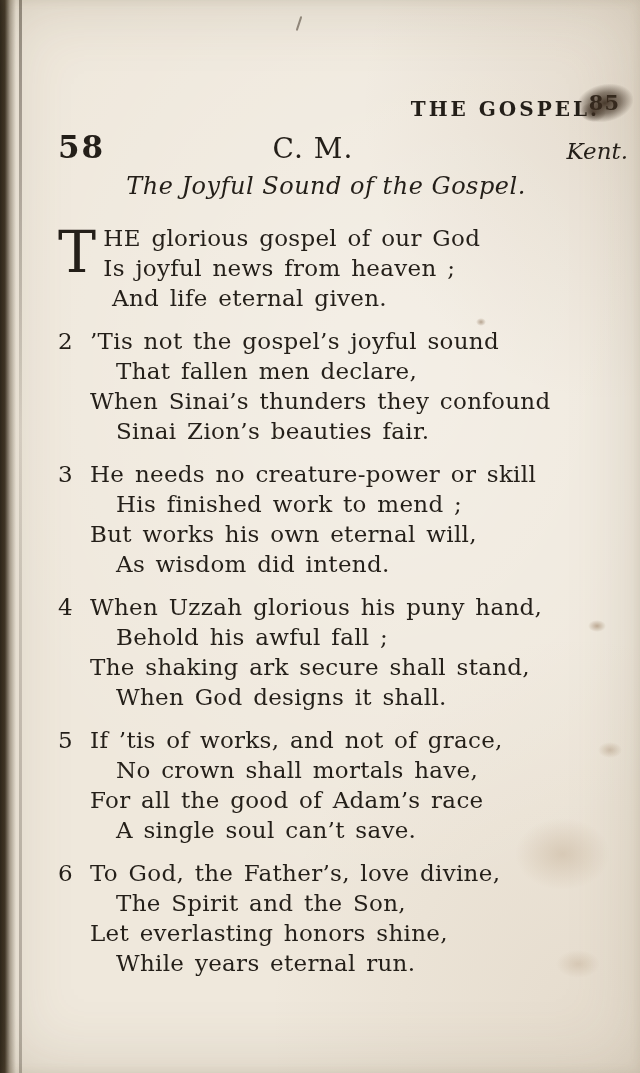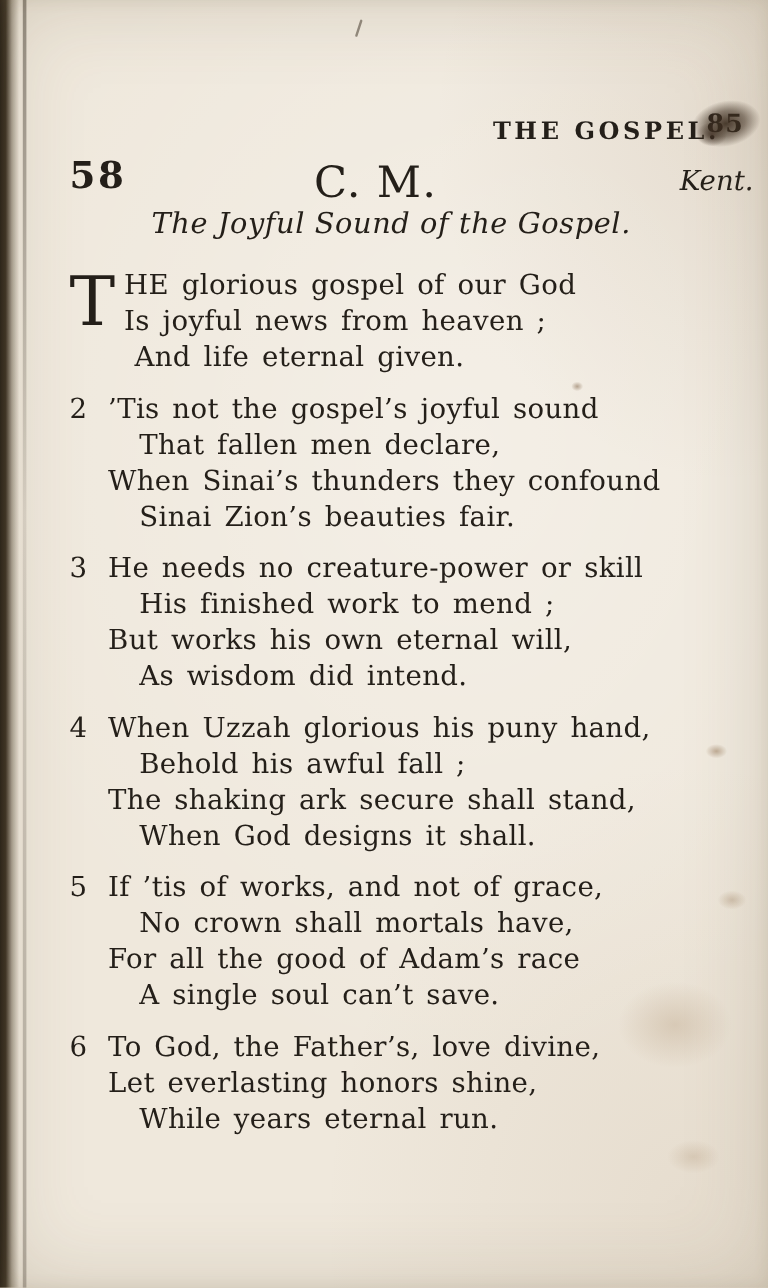--- a/index.html
+++ b/index.html
@@ -67,21 +67,21 @@
     font-size: 21px; font-weight: bold; letter-spacing: 1px;
   }
 
   
   .hymn-number {
     position: absolute; top: 129px; left: 58px;
     font-size: 31px; font-weight: bold; letter-spacing: 2px; text-align: right;
   }
   .meter {
     position: absolute; top: 132px; left: 26px; right: 40px;
-    text-align: center; font-size: 36px; letter-spacing: 1px;
+    text-align: center; font-size: 28px; letter-spacing: 1px;
   }
   .tune {
     position: absolute; top: 138px; right: 12px;
     font-size: 23px; font-style: italic;
   }
   .hymn-title {
     position: absolute; top: 172px; left: 40px; right: 28px;
     text-align: center; font-size: 24px; font-style: italic; letter-spacing: 0.5px;
   }
 
@@ -167,20 +167,21 @@
         <div class="line even">No crown shall mortals have,</div>
         <div class="line">For all the good of Adam’s race</div>
         <div class="line even">A single soul can’t save.</div>
       </div>
     </div>
 
     <div class="verse">
       <span class="vnum">6</span>
       <div class="vlines">
         <div class="line">To God, the Father’s, love divine,</div>
+        <div class="line even">The Spirit and the Son,</div>
         <div class="line">Let everlasting honors shine,</div>
         <div class="line even">While years eternal run.</div>
       </div>
     </div>
 
   </div>
 
   <div class="stain stain-1"></div>
   <div class="stain stain-1b"></div>
   <div class="stain stain-2"></div>

